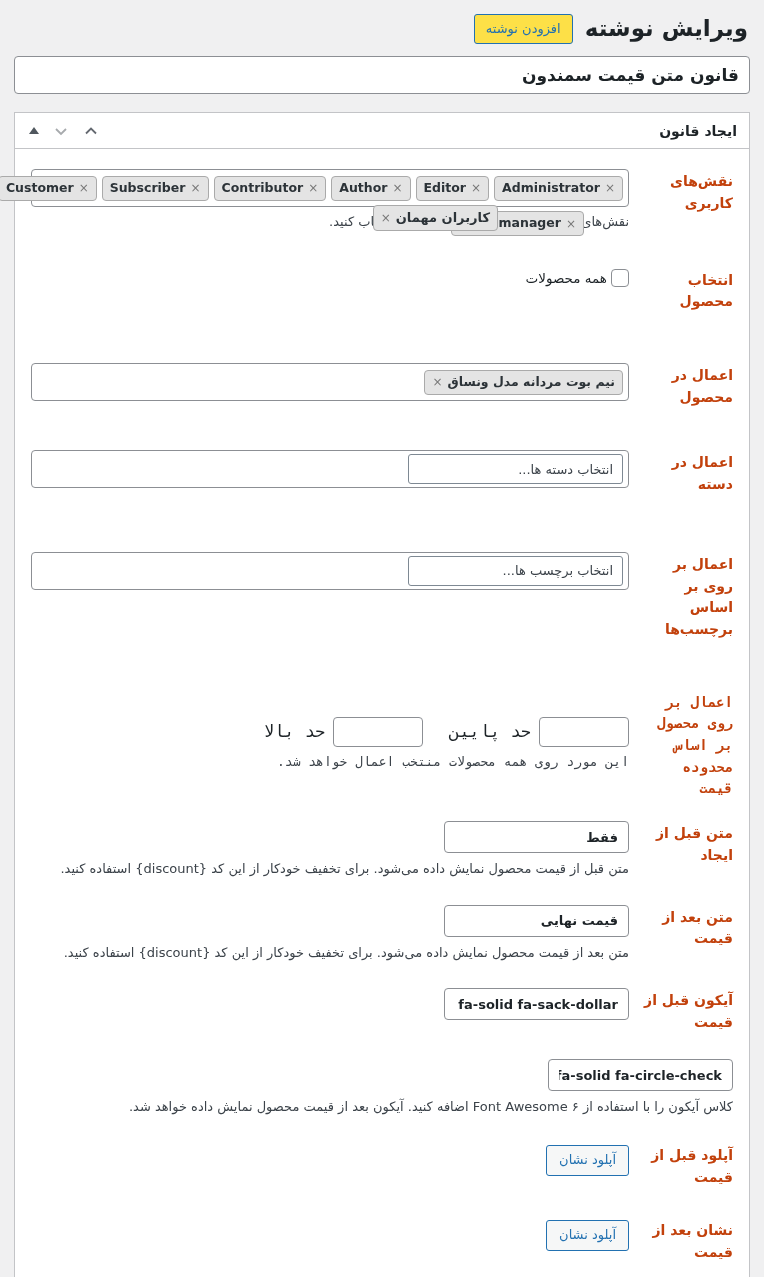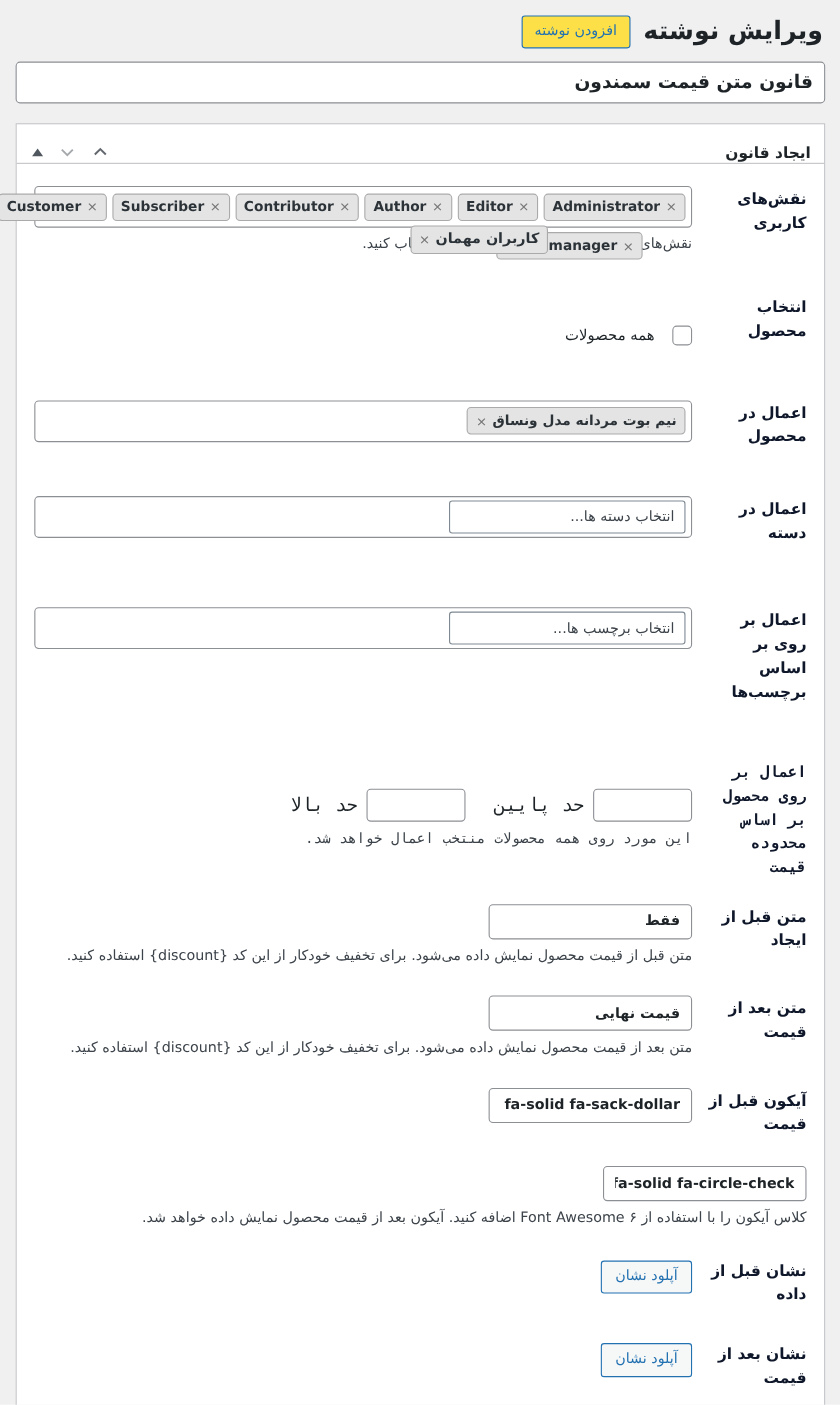--- a/index.html
+++ b/index.html
@@ -23,35 +23,35 @@
   .title-input {
     width:100%; height:38px; background:#fff;
     border:1px solid #8c8f94; border-radius:4px;
     padding:3px 10px; margin:2px 0 18px;
     font-family:inherit; font-size:17px; font-weight:600; color:#1d2327;
   }
 
   
   .postbox { background:#fff; border:1px solid #c3c4c7; }
   .postbox-header {
-    display:flex; justify-content:space-between; align-items:flex-end;
+    display:flex; justify-content:space-between; align-items:center;
     height:36px; padding:0 12px; border-bottom:1px solid #c3c4c7;
   }
   .hndle { font-size:14px; font-weight:600; }
   .handle-actions { display:flex; align-items:center; gap:10px; direction:ltr; }
   .handle-btn { background:none; border:none; padding:2px; cursor:pointer; display:flex; align-items:center; }
   .tri-up { width:0; height:0; border-left:5px solid transparent; border-right:5px solid transparent; border-bottom:7px solid #50575e; display:inline-block; }
 
   .inside { padding:20px 16px 42px; }
 
   
   .form-row { display:flex; align-items:flex-start; gap:12px; }
   .row-label {
     flex:0 0 92px; width:92px; font-size:14px; font-weight:600;
-    line-height:1.55; color:#0f172a; padding-top:2px;
+    line-height:1.55; color:#c2410c; padding-top:2px;
   }
   .row-content { flex:1; min-width:0; }
   .description { margin:6px 0 0; font-size:13px; color:#3c434a; line-height:1.5; }
 
   
   .select2-box {
     min-height:38px; width:100%; background:#fff;
     border:1px solid #8c8f94; border-radius:4px;
     display:flex; align-items:center; gap:5px; padding:3px 5px;
   }
@@ -65,21 +65,21 @@
   
   .row-roles { margin-bottom:36px; }
   .roles-extra { position:relative; }
   .roles-extra .description { margin-top:5px; }
   .tag-overflow { position:absolute; box-shadow:0 0 0 0 transparent; }
   .tag-shop  { top:-1px; right:45px; z-index:1; }
   .tag-guest { top:-7px; right:131px; z-index:2; font-size:13px; }
 
   
   .row-product-check { margin-bottom:50px; }
-  .check-line { display:flex; align-items:center; gap:16px; margin-top:28px; }
+  .check-line { display:flex; align-items:center; gap:4px; margin-top:1px; }
   .check-line input[type=checkbox] {
     width:18px; height:18px; margin:0; appearance:none; background:#fff;
     border:1px solid #8c8f94; border-radius:4px; cursor:pointer;
   }
   .check-text { font-size:13.5px; cursor:pointer; }
 
   .row-apply-product { margin-bottom:42px; }
   .row-apply-category { margin-bottom:56px; }
   .row-apply-tags { margin-bottom:50px; }
 
@@ -269,21 +269,21 @@
       </div>
 
       <div class="form-row row-text">
         <div class="row-content">
           <input class="small-input" type="text" value="fa-solid fa-circle-check" style="">
           <p class="description">کلاس آیکون را با استفاده از Font Awesome ۶ اضافه کنید. آیکون بعد از قیمت محصول نمایش داده خواهد شد.</p>
         </div>
       </div>
 
       <div class="form-row row-badge">
-        <div class="row-label">نشان قبل از داده</div>
+        <div class="row-label">آپلود قبل از قیمت</div>
         <div class="row-content">
           <button class="upload-btn">آپلود نشان</button>
         </div>
       </div>
 
       <div class="form-row row-badge row-badge-last">
         <div class="row-label">نشان بعد از قیمت</div>
         <div class="row-content">
           <button class="upload-btn">آپلود نشان</button>
           

